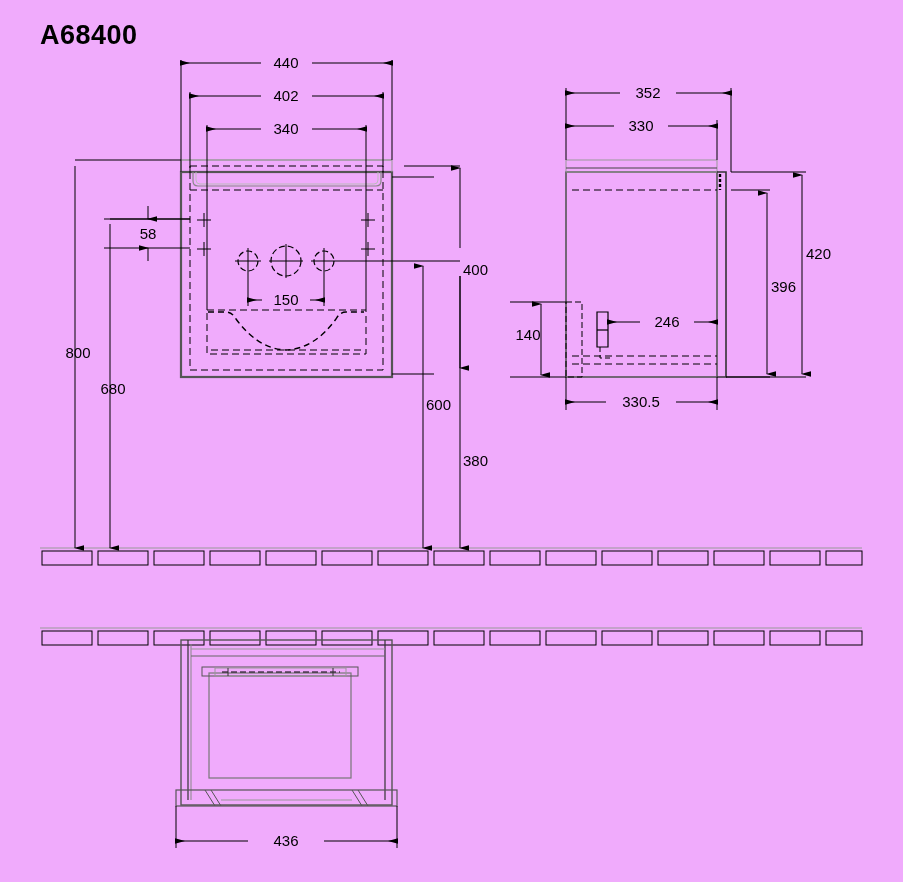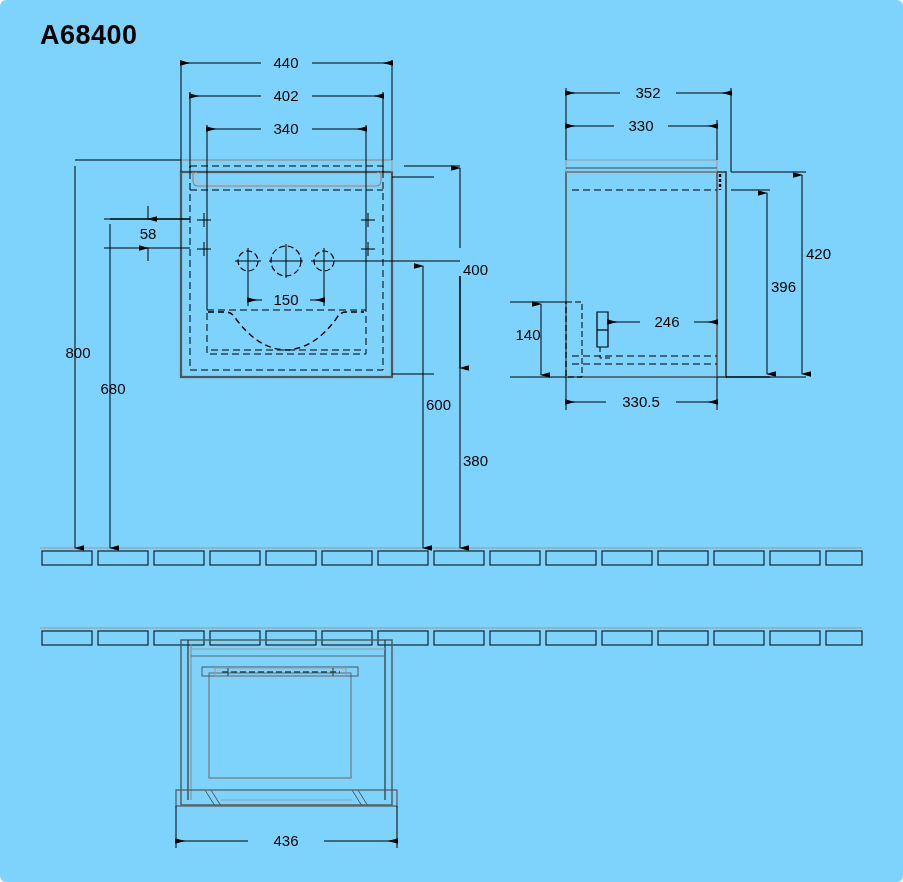--- a/index.html
+++ b/index.html
@@ -7,23 +7,22 @@
     padding: 0;
     background: #ffffff;
   }
   body {
     font-family: "Liberation Sans", sans-serif;
   }
   #sheet {
     position: relative;
     width: 903px;
     height: 882px;
-    background: #7dd3fc;
+    background: #f0abfc;
     overflow: hidden;
-    border-radius: 6px;
   }
   #title {
     position: absolute;
     left: 40px;
     top: 20px;
     font-size: 27px;
     font-weight: bold;
     color: #000000;
     letter-spacing: 0.5px;
     white-space: nowrap;

